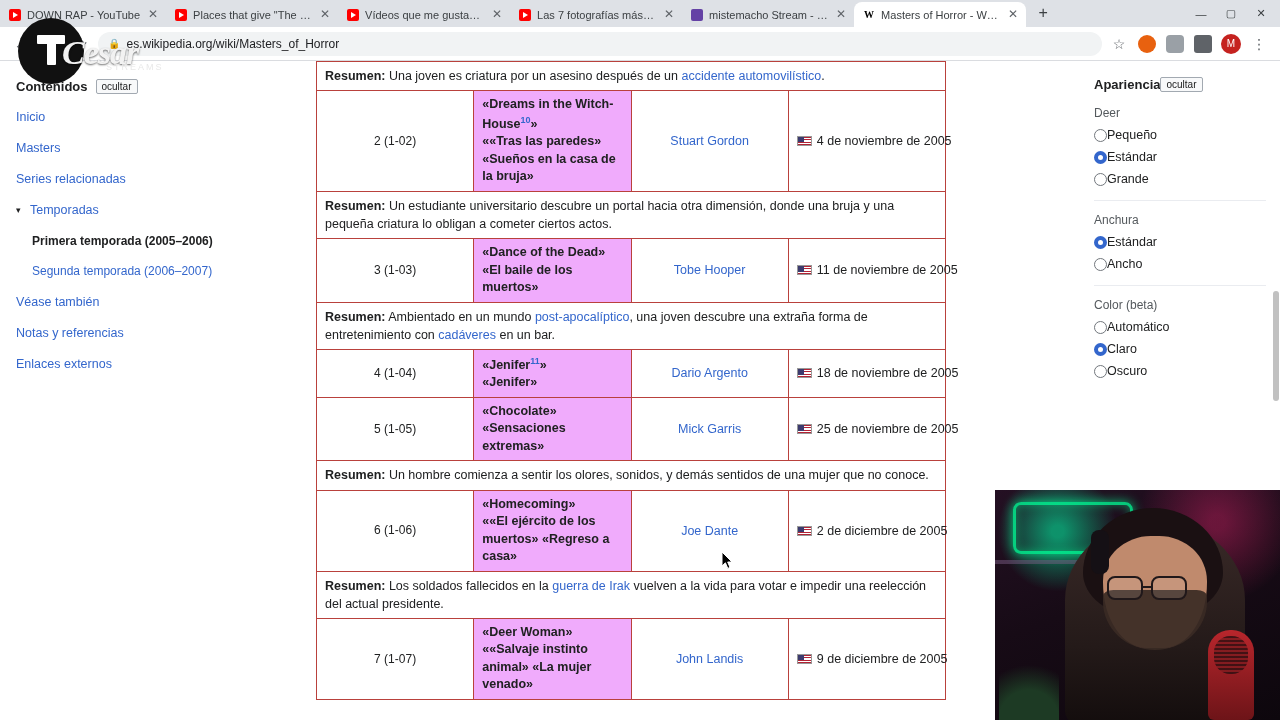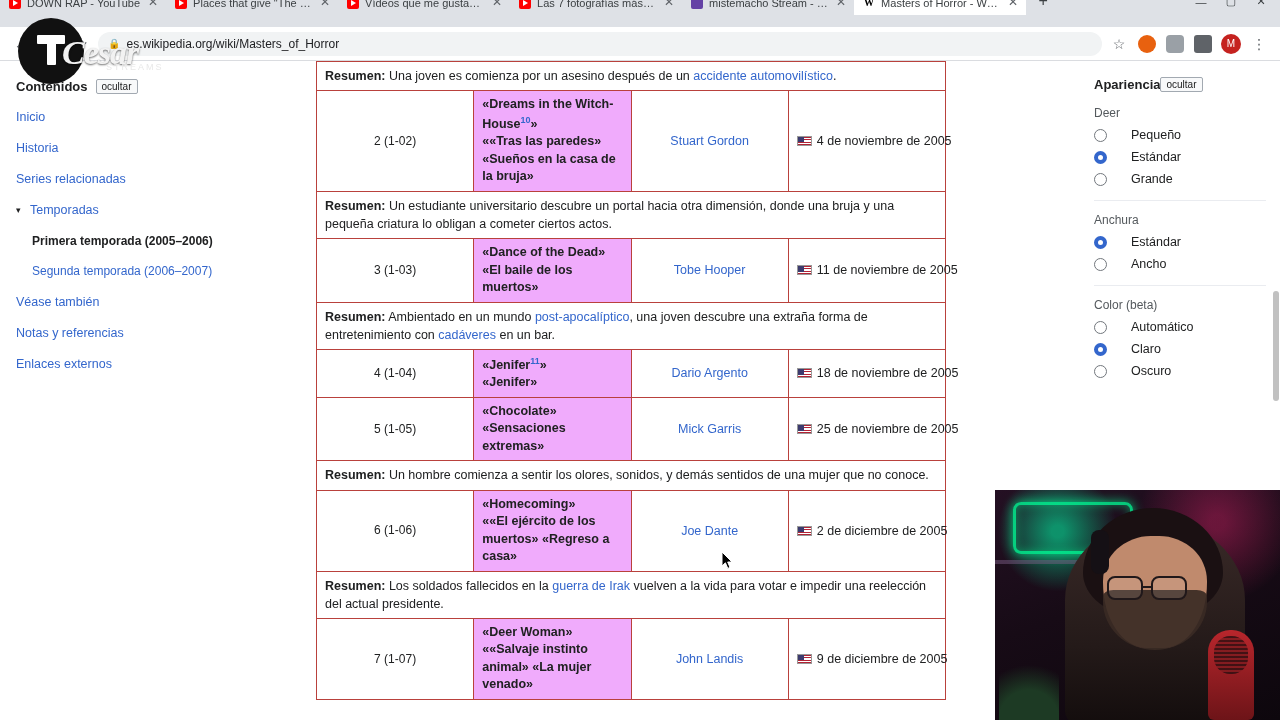--- a/index.html
+++ b/index.html
@@ -16,21 +16,21 @@
     overflow: hidden;
     background: #fff;
   }
 
   
   .browser-top {
     background: #dee1e6;
     height: 27px;
     display: flex;
     align-items: flex-end;
-    padding: 0 0 12px 0;
+    padding: 0 0 0 0;
     position: relative;
   }
   .tabstrip {
     display: flex;
     align-items: flex-end;
     height: 27px;
     flex: 1;
     overflow: hidden;
   }
   .tab {
@@ -306,21 +306,21 @@
   .app-head .app-title { font-weight: bold; font-size: 13px; }
   .app-head .app-hide {
     font-size: 10px;
     background: #f8f9fa;
     border: 1px solid #a2a9b1;
     border-radius: 2px;
     padding: 1px 5px;
   }
   .app-group { margin-bottom: 14px; }
   .app-group .grp-label { color: #54595d; font-size: 12px; margin-bottom: 8px; }
-  .radio-row { display: flex; align-items: center; gap: 24px; margin-bottom: 8px; }
+  .radio-row { display: flex; align-items: center; gap: 0; margin-bottom: 8px; }
   .radio {
     width: 13px; height: 13px;
     border-radius: 50%;
     border: 1px solid #72777d;
     background: #fff;
     flex: 0 0 13px;
     position: relative;
   }
   .radio.checked { border: 4px solid #3366cc; background: #fff; }
   .radio-label { font-size: 12.5px; color: #202122; }
@@ -571,21 +571,21 @@
     <div class="wiki-sidebar">
       <div class="toc-head">
         <span class="toc-title">Contenidos</span>
         <span class="toc-hide">ocultar</span>
       </div>
       <ul class="toc-list">
         <li>
           <span class="toc-link">Inicio</span>
         </li>
         <li>
-          <span class="toc-link">Historia</span>
+          <span class="toc-link">Masters</span>
         </li>
         <li>
           <span class="toc-link">Series relacionadas</span>
         </li>
         <li>
           <div class="toc-item-expandable">
             <span class="caret">▾</span>
             <span class="toc-link">Temporadas</span>
           </div>
           <ul class="sub-list">
@@ -609,21 +609,21 @@
       </ul>
     </div>
 
     <div class="wiki-main">
       <table class="ep">
         <tbody>
 
           <tr>
             <td class="summary" colspan="4">
               <span class="bold">Resumen:</span>
-              <span>Una joven es comienza por un asesino después de un </span><span class="lnk">accidente automovilístico</span><span>.</span>
+              <span>Una joven es criatura por un asesino después de un </span><span class="lnk">accidente automovilístico</span><span>.</span>
             </td>
           </tr>
 
           <tr>
             <td class="num">2 (1-02)</td>
             <td class="titles">
               <div><span>«Dreams in the Witch-House</span><span class="sup">10</span><span>»</span></div>
               <div>««Tras las paredes» «Sueños en la casa de la bruja»</div>
             </td>
             <td class="director">

